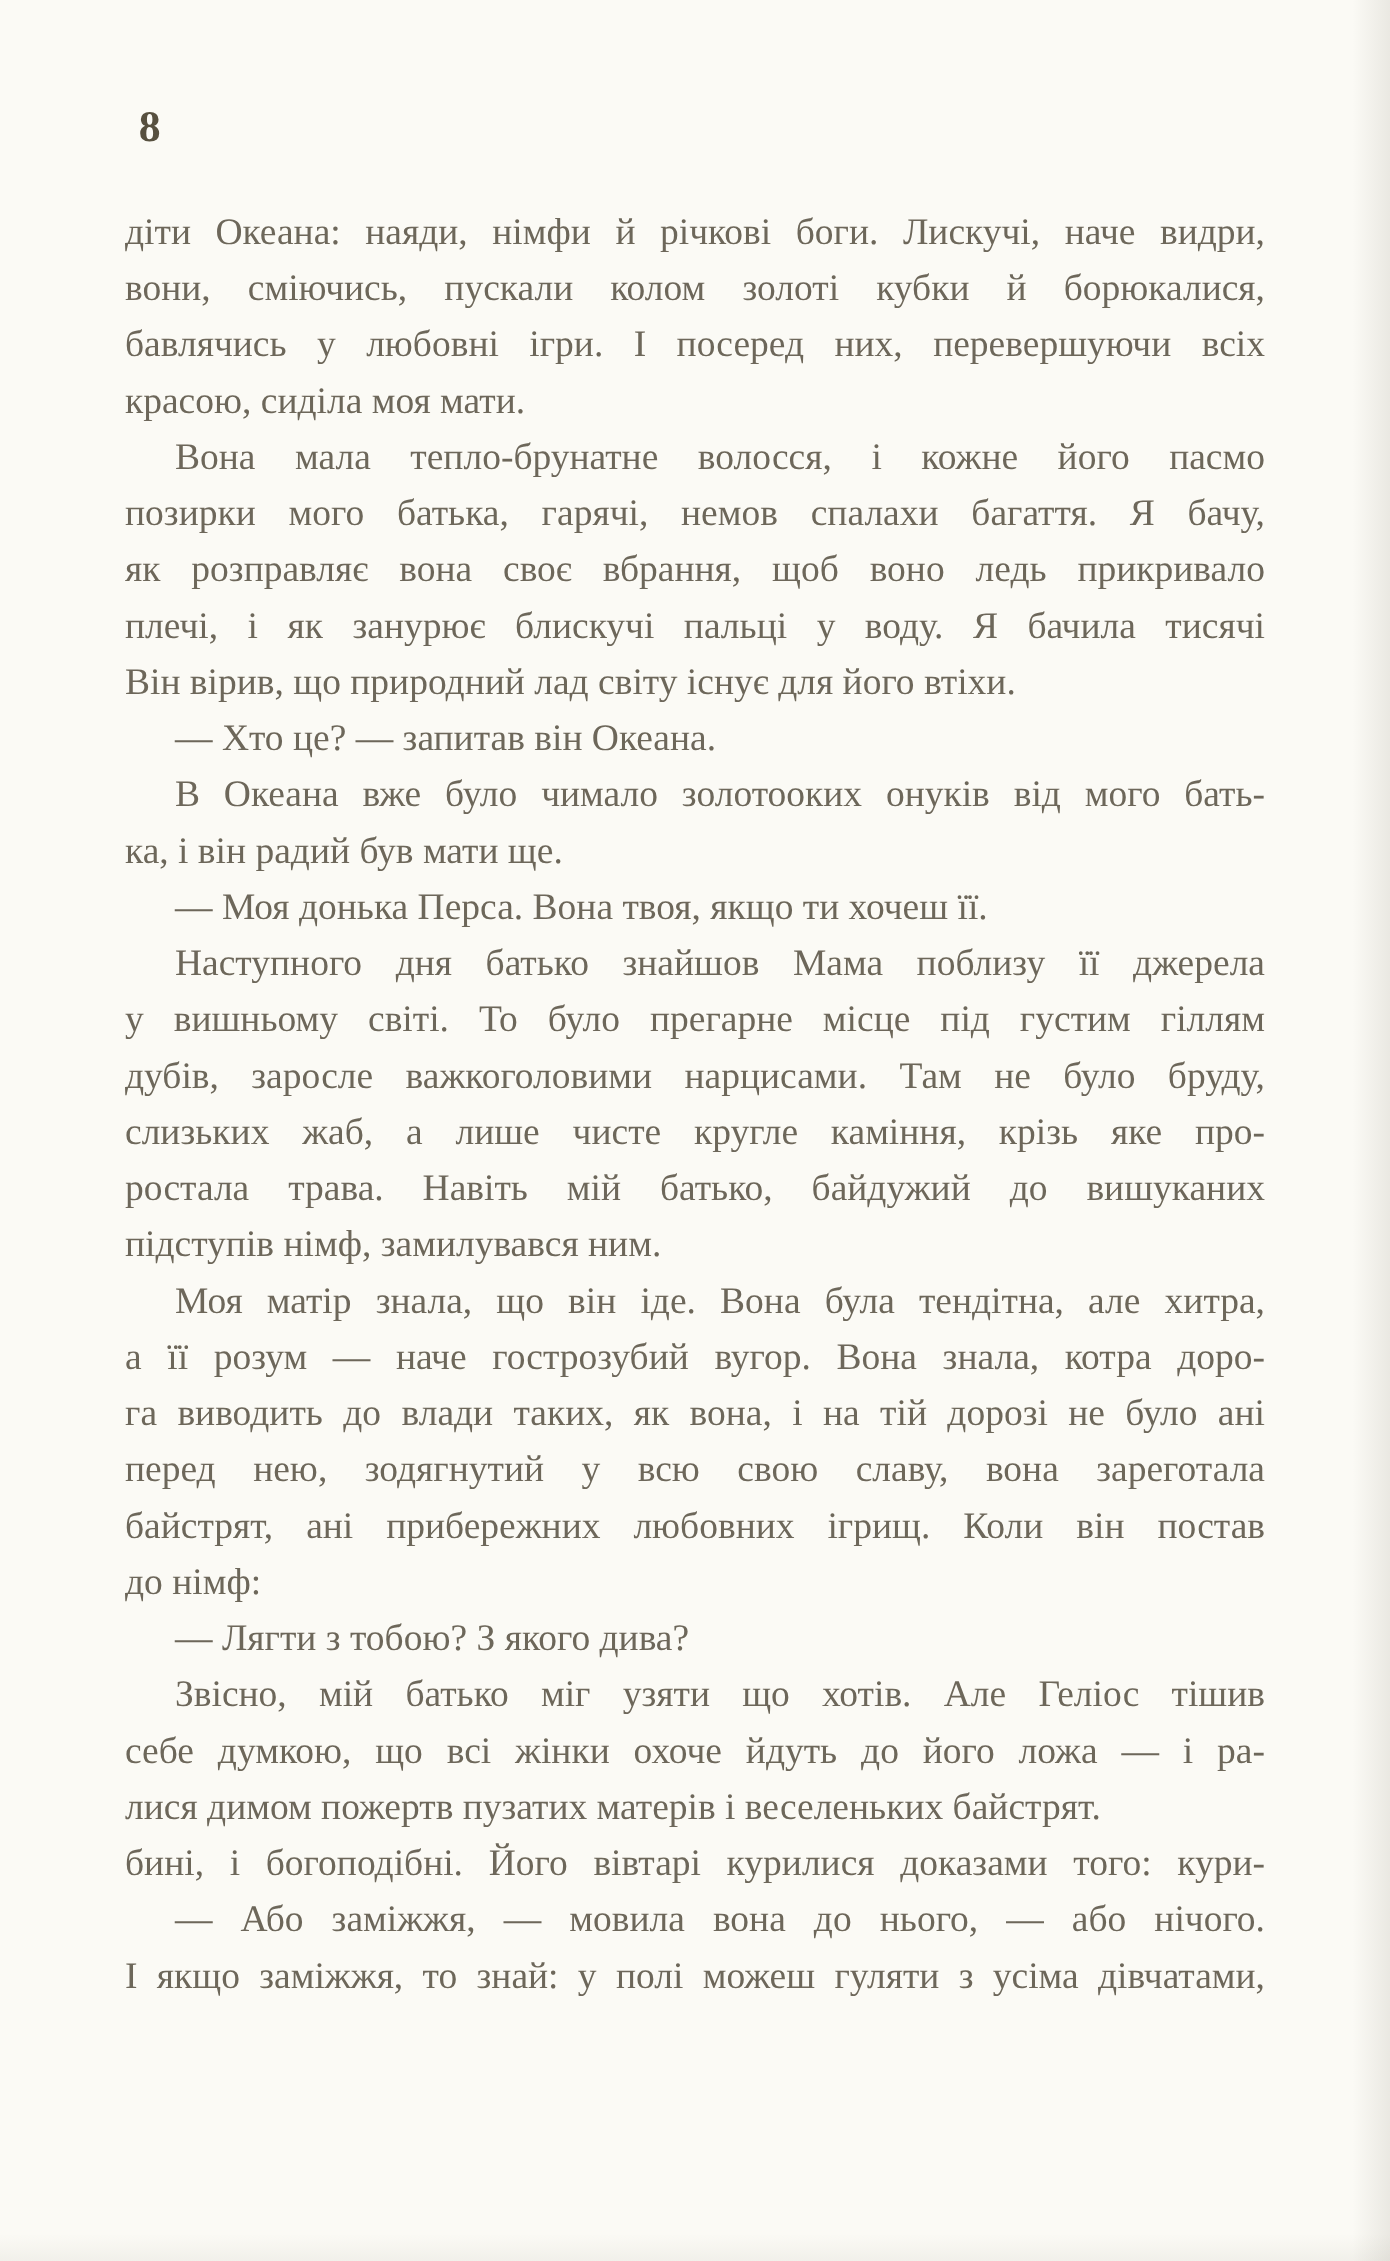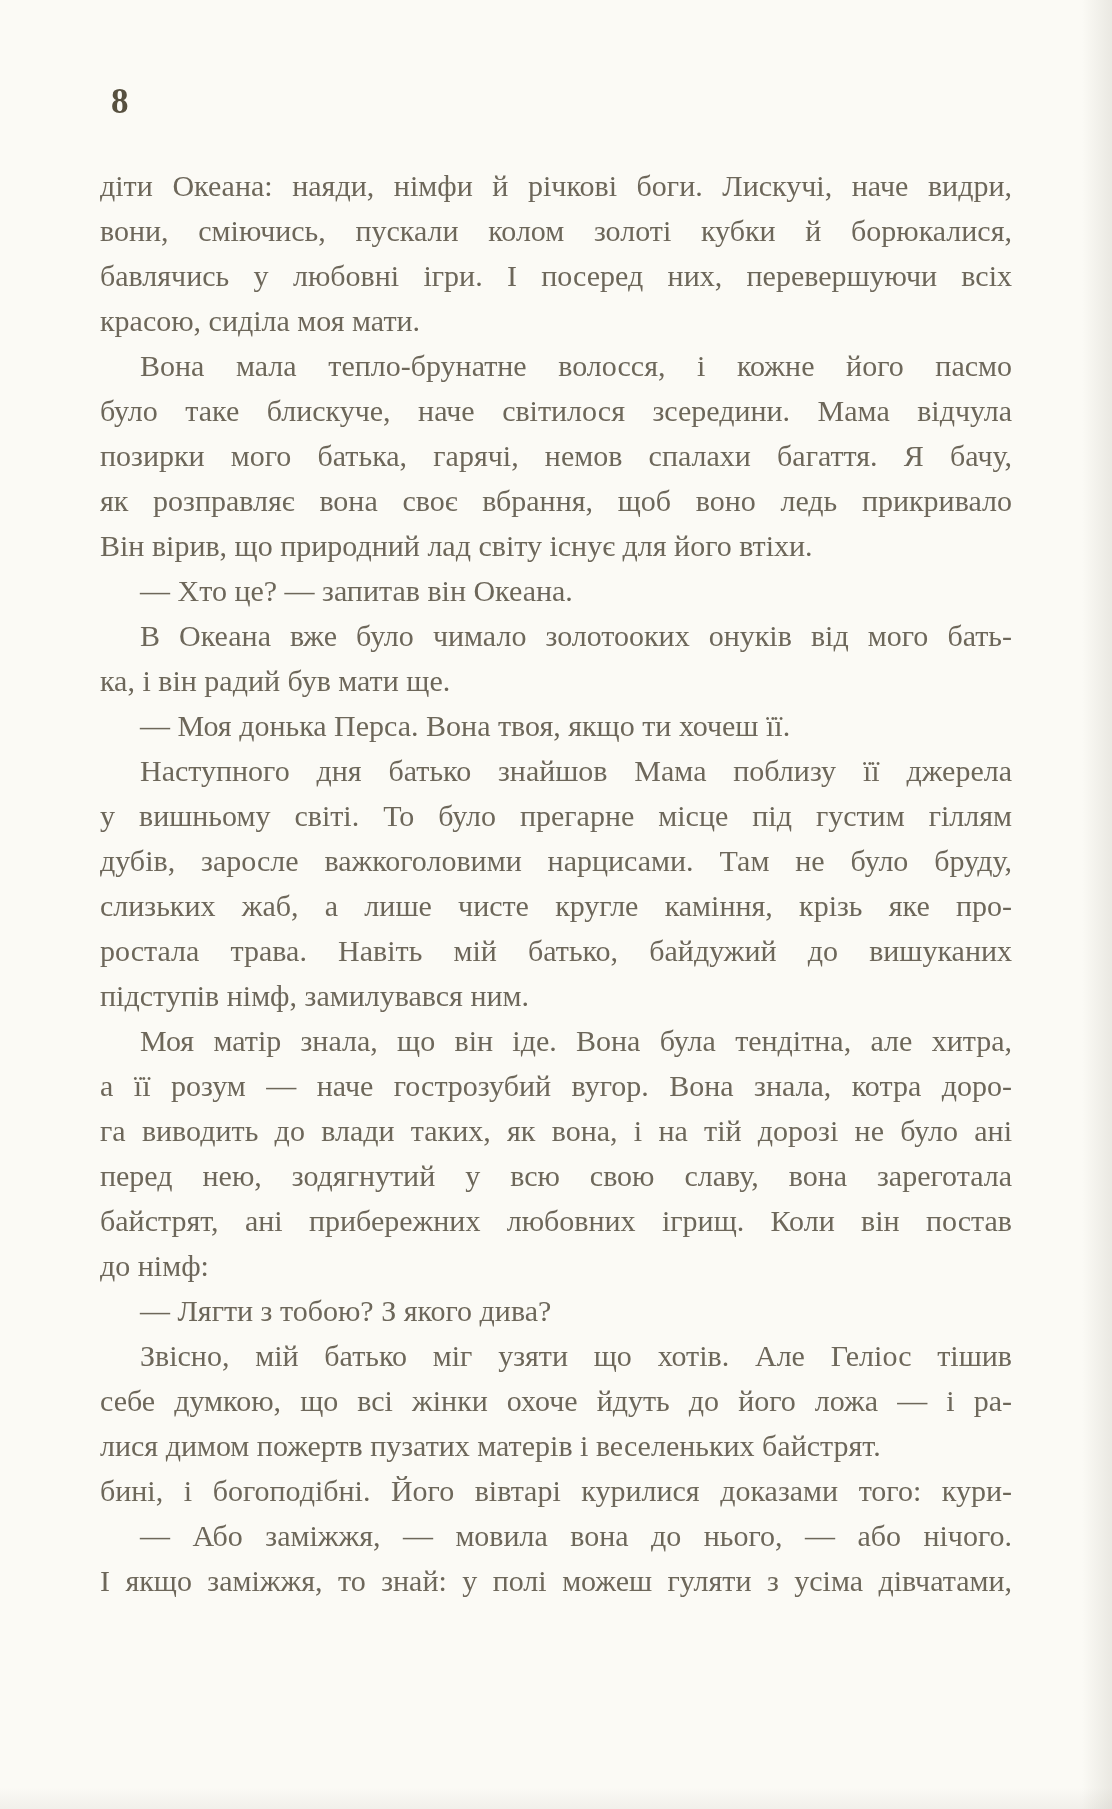--- a/index.html
+++ b/index.html
@@ -69,23 +69,23 @@
 <body style="background: rgb(251, 250, 245);">
 
 <div class="page-number">8</div>
 
 <div class="text-block">
     <div class="line">діти Океана: наяди, німфи й річкові боги. Лискучі, наче видри,</div>
     <div class="line">вони, сміючись, пускали колом золоті кубки й борюкалися,</div>
     <div class="line">бавлячись у любовні ігри. І посеред них, перевершуючи всіх</div>
     <div class="line last">красою, сиділа моя мати.</div>
     <div class="line indent">Вона мала тепло-брунатне волосся, і кожне його пасмо</div>
-    <div class="line">було таке блискуче, наче світилося зсередини. Мама відчула</div>
     <div class="line">позирки мого батька, гарячі, немов спалахи багаття. Я бачу,</div>
     <div class="line">як розправляє вона своє вбрання, щоб воно ледь прикривало</div>
+    <div class="line">плечі, і як занурює блискучі пальці у воду. Я бачила тисячі</div>
     <div class="line last">Він вірив, що природний лад світу існує для його втіхи.</div>
     <div class="line indent last">— Хто це? — запитав він Океана.</div>
     <div class="line indent">В Океана вже було чимало золотооких онуків від мого бать-</div>
     <div class="line last">ка, і він радий був мати ще.</div>
     <div class="line indent last">— Моя донька Перса. Вона твоя, якщо ти хочеш її.</div>
     <div class="line indent">Наступного дня батько знайшов Мама поблизу її джерела</div>
     <div class="line">у вишньому світі. То було прегарне місце під густим гіллям</div>
     <div class="line">дубів, заросле важкоголовими нарцисами. Там не було бруду,</div>
     <div class="line">слизьких жаб, а лише чисте кругле каміння, крізь яке про-</div>
     <div class="line">ростала трава. Навіть мій батько, байдужий до вишуканих</div>

